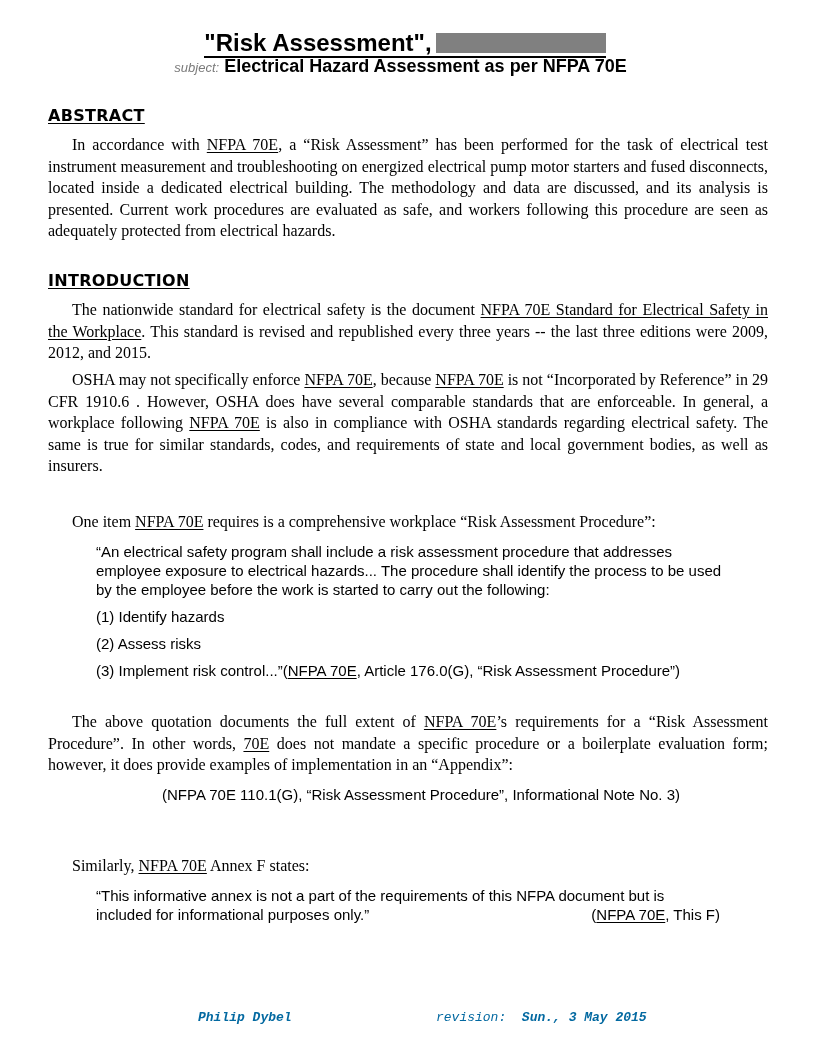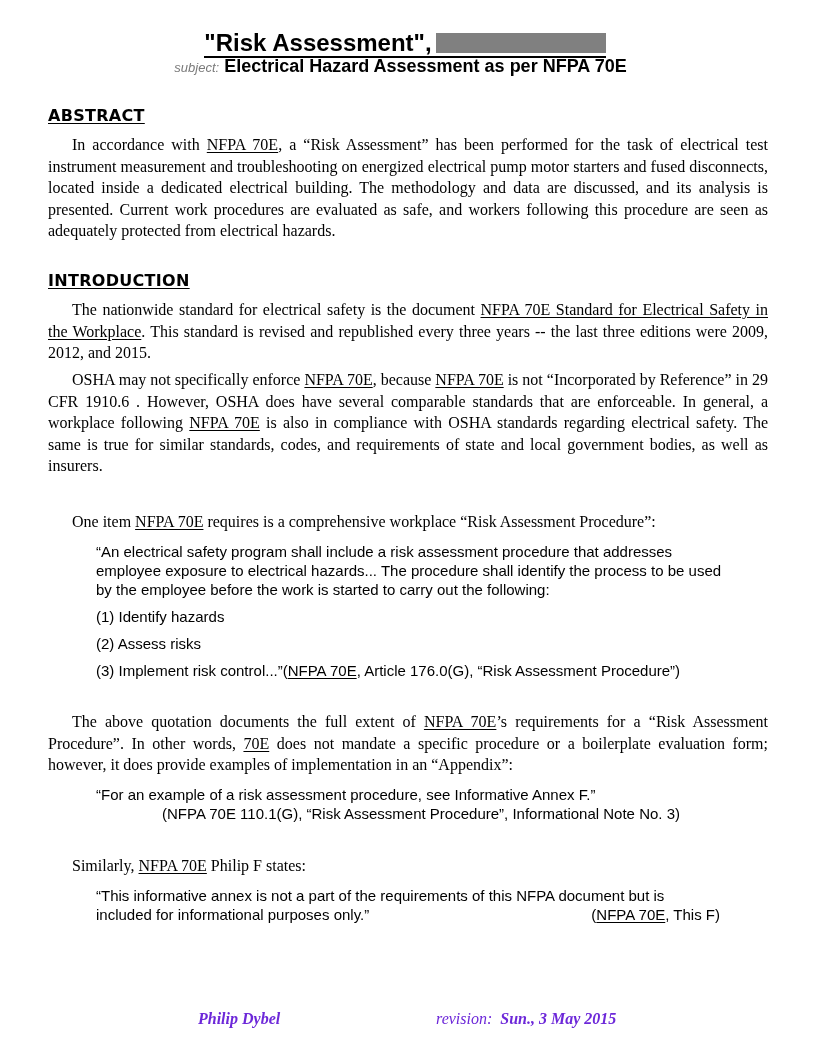--- a/index.html
+++ b/index.html
@@ -40,22 +40,22 @@
     .quote {
       position: absolute; left: 96px; width: 630px;
       font-family: "Liberation Sans", sans-serif; font-size: 15px; line-height: 19px;
     }
     .quote .u { text-underline-offset: 2px; }
     .qline { white-space: nowrap; }
     .cite-right { float: right; }
 
     
     .footer {
-      position: absolute; top: 1010px; font-family: Liberation Serif, serif;
-      font-size: 16px; color: #6d28d9;
+      position: absolute; top: 1010px; font-family: Liberation Mono, monospace;
+      font-size: 13px; color: #0369a1;
     }
     .footer b { font-weight: bold; }
     .footer i { font-style: italic; }
   </style>
 </head>
 <body>
 
 <div class="page">
 
   <div class="title-line">
@@ -79,25 +79,24 @@
   <div class="quote" style="top:542px;">
     <div>“An electrical safety program shall include a risk assessment procedure that addresses employee exposure to electrical hazards...  The procedure shall identify the process to be used by the employee before the work is started to carry out the following:</div>
     <div style="margin-top:8px;">(1) Identify hazards</div>
     <div style="margin-top:8px;">(2) Assess risks</div>
     <div class="qline" style="margin-top:8px;"><span>(3) Implement risk control...”(</span><span class="u">NFPA 70E</span><span>, Article 176.0(G), “Risk Assessment Procedure”)</span></div>
   </div>
 
   <div class="para" style="top:711px;"><span>The above quotation documents the full extent of </span><span class="u">NFPA 70E</span><span>’s requirements for a “Risk Assessment Procedure”.  In other words, </span><span class="u">70E</span><span> does not mandate a specific procedure or a boilerplate evaluation form;  however, it does provide examples of implementation in an “Appendix”:</span></div>
 
   <div class="quote" style="top:785px;">
-    <div class="qline">“For an example of a risk assessment procedure, see Informative Annex F.”</div>
     <div class="qline" style="padding-left:66px;">(NFPA 70E 110.1(G), “Risk Assessment Procedure”, Informational Note No. 3)</div>
   </div>
 
-  <div class="para noindent-72" style="top:855px;"><span>Similarly, </span><span class="u">NFPA 70E</span><span> Philip F states:</span></div>
+  <div class="para noindent-72" style="top:855px;"><span>Similarly, </span><span class="u">NFPA 70E</span><span> Annex F states:</span></div>
 
   <div class="quote" style="top:886px; width:624px;">
     <div class="qline">“This informative annex is not a part of the requirements of this NFPA document but is</div>
     <div class="qline">
       <span>included for informational purposes only.”</span>
       <span class="cite-right"><span>(</span><span class="u">NFPA 70E</span><span>, This F)</span></span>
     </div>
   </div>
 
   <div class="footer" style="left:198px;"><b><i>Philip Dybel</i></b></div>

